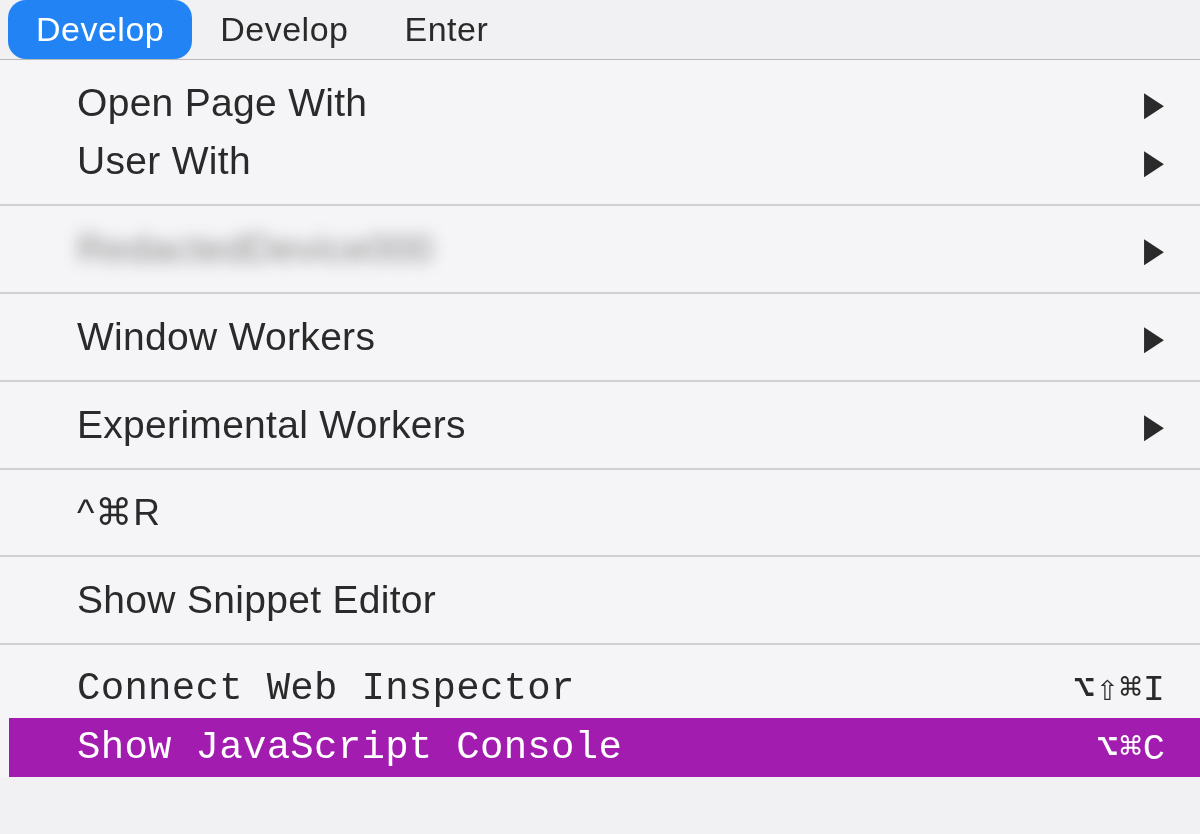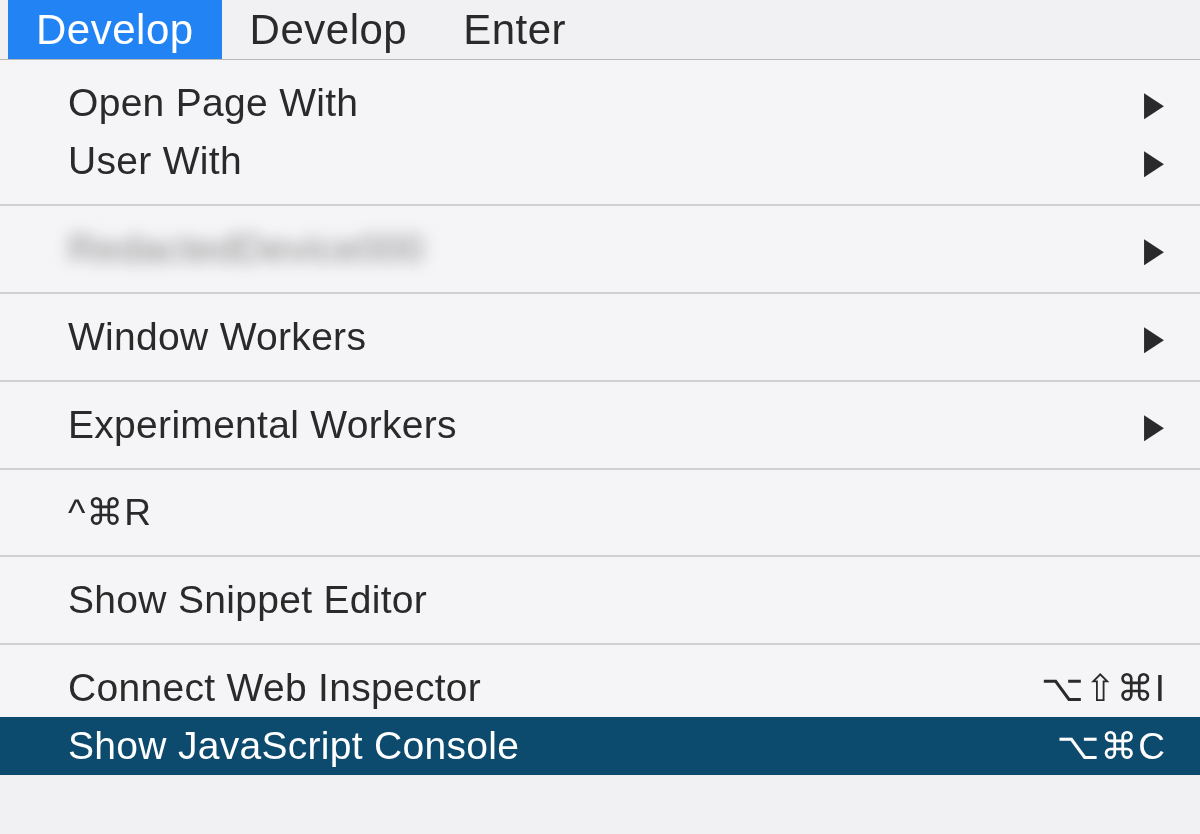--- a/index.html
+++ b/index.html
@@ -21,58 +21,61 @@
       background: #f1f1f3;
       border-bottom: 1px solid #b8b8b8;
     }
     .menubar-spacer {
       width: 8px;
     }
     .menubar-item {
       display: flex;
       align-items: center;
       padding: 0 28px;
-      font-size: 42px;
+      font-size: 34px;
       color: #2a2a2a;
       cursor: default;
       letter-spacing: 0.5px;
+      border-radius: 18px;
     }
     .menubar-item.active {
       background: #2284f4;
       color: #ffffff;
     }
     .dropdown {
       background: #f5f5f7;
       width: 100%;
     }
     .dropdown-section {
       border-bottom: 2px solid #d0d0d2;
+      padding-left: 9px;
     }
     .dropdown-section:last-child {
       border-bottom: none;
+      font-family: Liberation Mono, monospace;
     }
     .section-pad-top {
       height: 14px;
     }
     .section-pad-bottom {
       height: 14px;
     }
     .dropdown-item {
       display: flex;
       align-items: center;
       justify-content: space-between;
       padding: 7px 34px 7px 68px;
       font-size: 39px;
       color: #2a2a2a;
       cursor: default;
       min-height: 54px;
       letter-spacing: 0.3px;
     }
     .dropdown-item.highlighted {
-      background: #0c4a6e;
+      background: #a21caf;
       color: #ffffff;
       gap: 8px;
     }
     .dropdown-item .label {
       flex: 1;
     }
     .dropdown-item .right {
       display: flex;
       align-items: center;
       font-size: 36px;

